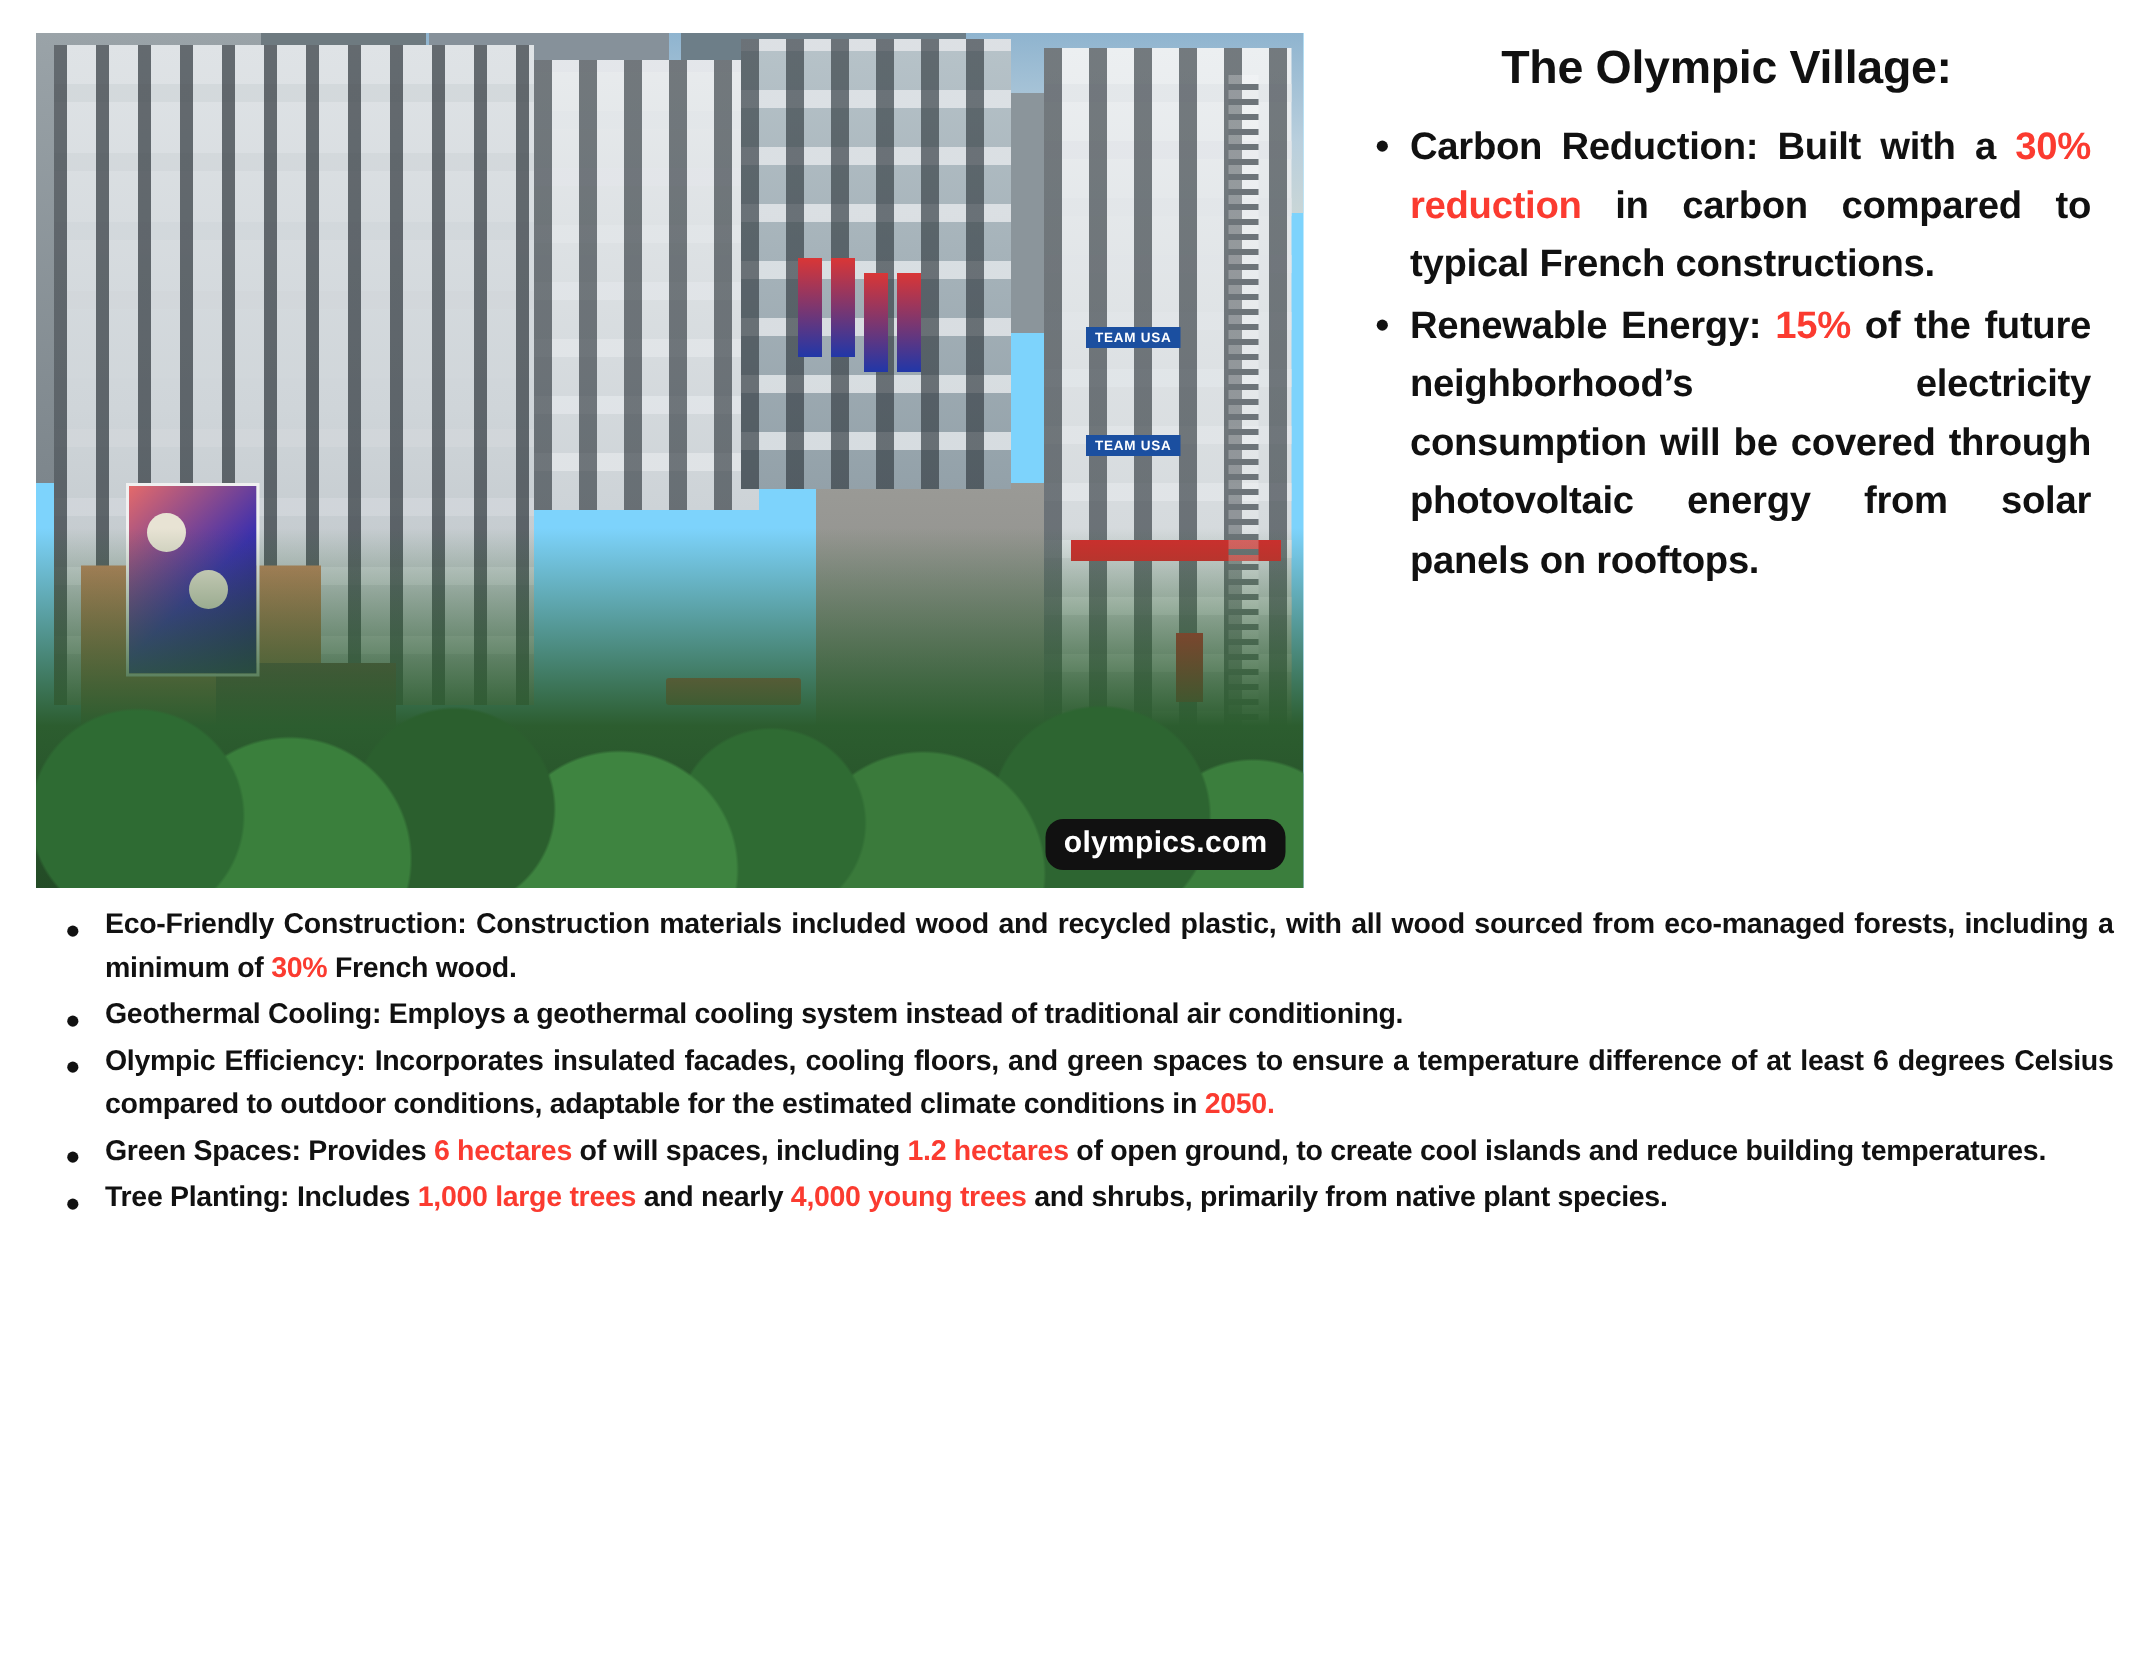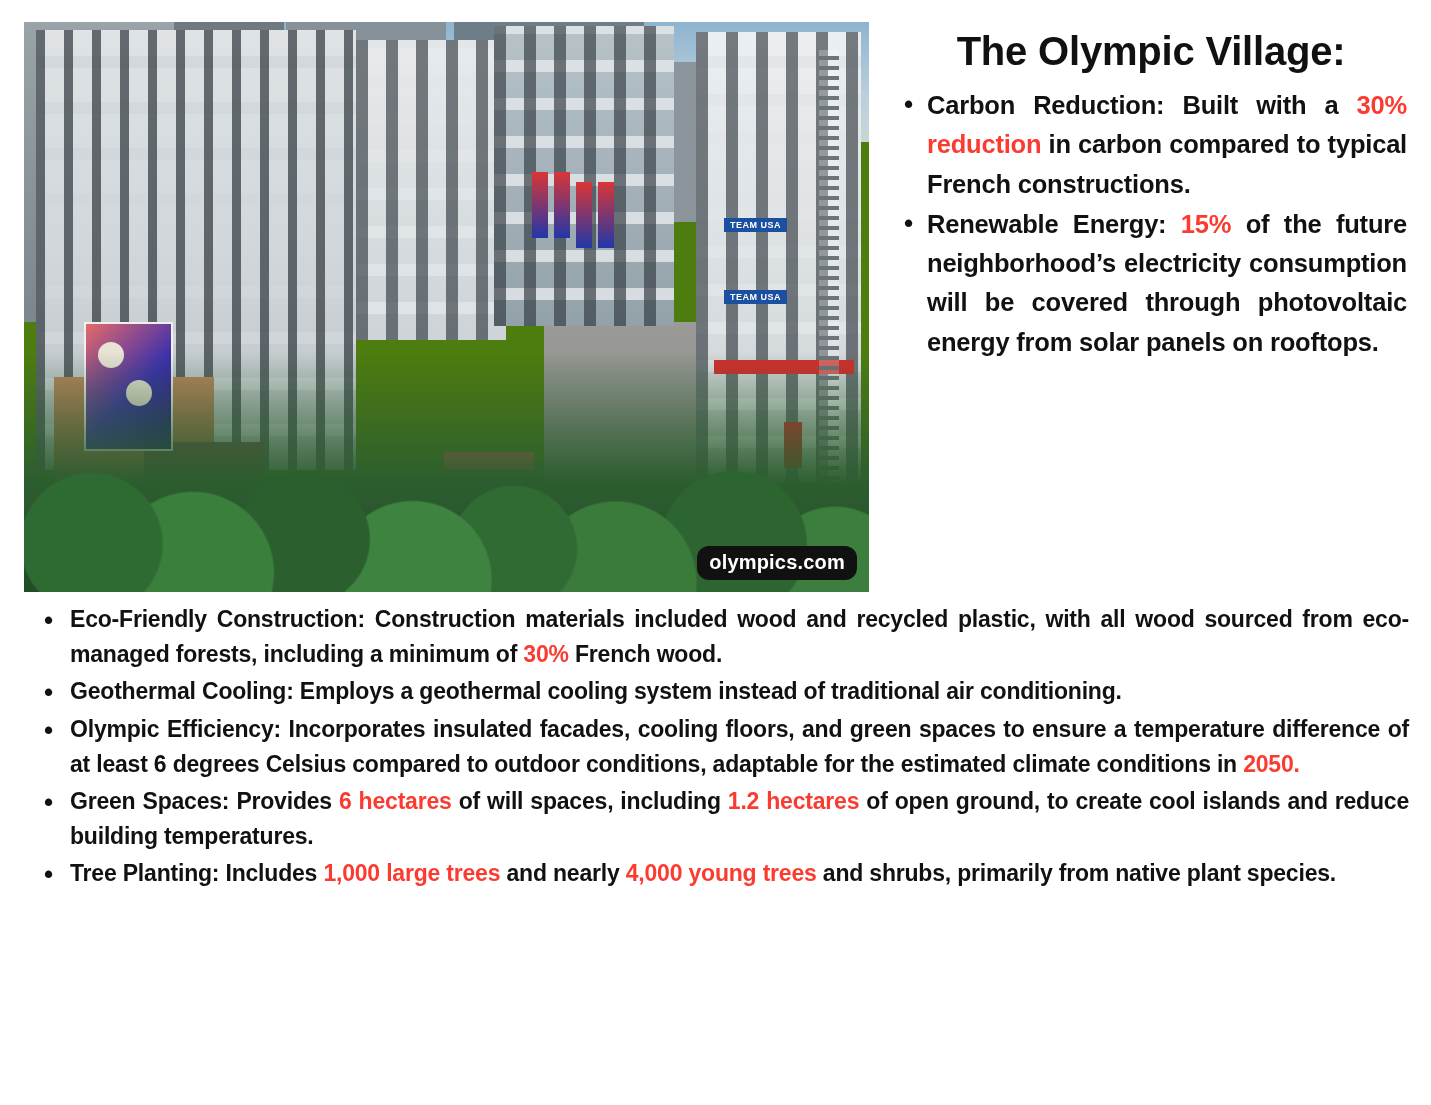--- a/index.html
+++ b/index.html
@@ -30,21 +30,21 @@
     gap: 26px;
   }
 
   
   .photo {
     position: relative;
     width: 845px;
     height: 570px;
     flex: 0 0 845px;
     overflow: hidden;
-    background: #4d7c0f;
+    background: #7dd3fc;
   }
   .sky {
     position: absolute;
     left: 0; top: 0; width: 100%; height: 120px;
     background: linear-gradient(180deg, #8fb4cf 0%, #b9cfdd 60%, #c9d6d7 100%);
   }
   .bg-block {
     position: absolute;
     background: #7e8b93;
   }
@@ -167,30 +167,30 @@
   }
 
   
   .right-col {
     flex: 1 1 auto;
     padding-top: 2px;
     padding-right: 2px;
   }
   .title {
     text-align: center;
-    font-size: 40px;
+    font-size: 31px;
     font-weight: 700;
     line-height: 1.35;
     color: #111111;
     margin: 0 0 8px 0;
     letter-spacing: -0.2px;
   }
   ul.top-list {
     list-style: none;
-    margin: 0;
+    margin: 13px;
     padding: 0;
   }
   ul.top-list > li {
     position: relative;
     padding-left: 32px;
     font-size: 25.5px;
     line-height: 1.54;
     font-weight: 700;
     text-align: justify;
     color: #111111;
@@ -212,21 +212,21 @@
     box-sizing: border-box;
   }
   ul.bottom-list {
     list-style: none;
     margin: 0;
     padding: 0;
   }
   ul.bottom-list > li {
     position: relative;
     padding-left: 36px;
-    font-size: 23px;
+    font-size: 19px;
     line-height: 1.53;
     font-weight: 700;
     text-align: justify;
     color: #111111;
     margin-bottom: 2px;
     letter-spacing: -0.2px;
   }
   ul.bottom-list > li::before {
     content: "•";
     position: absolute;

